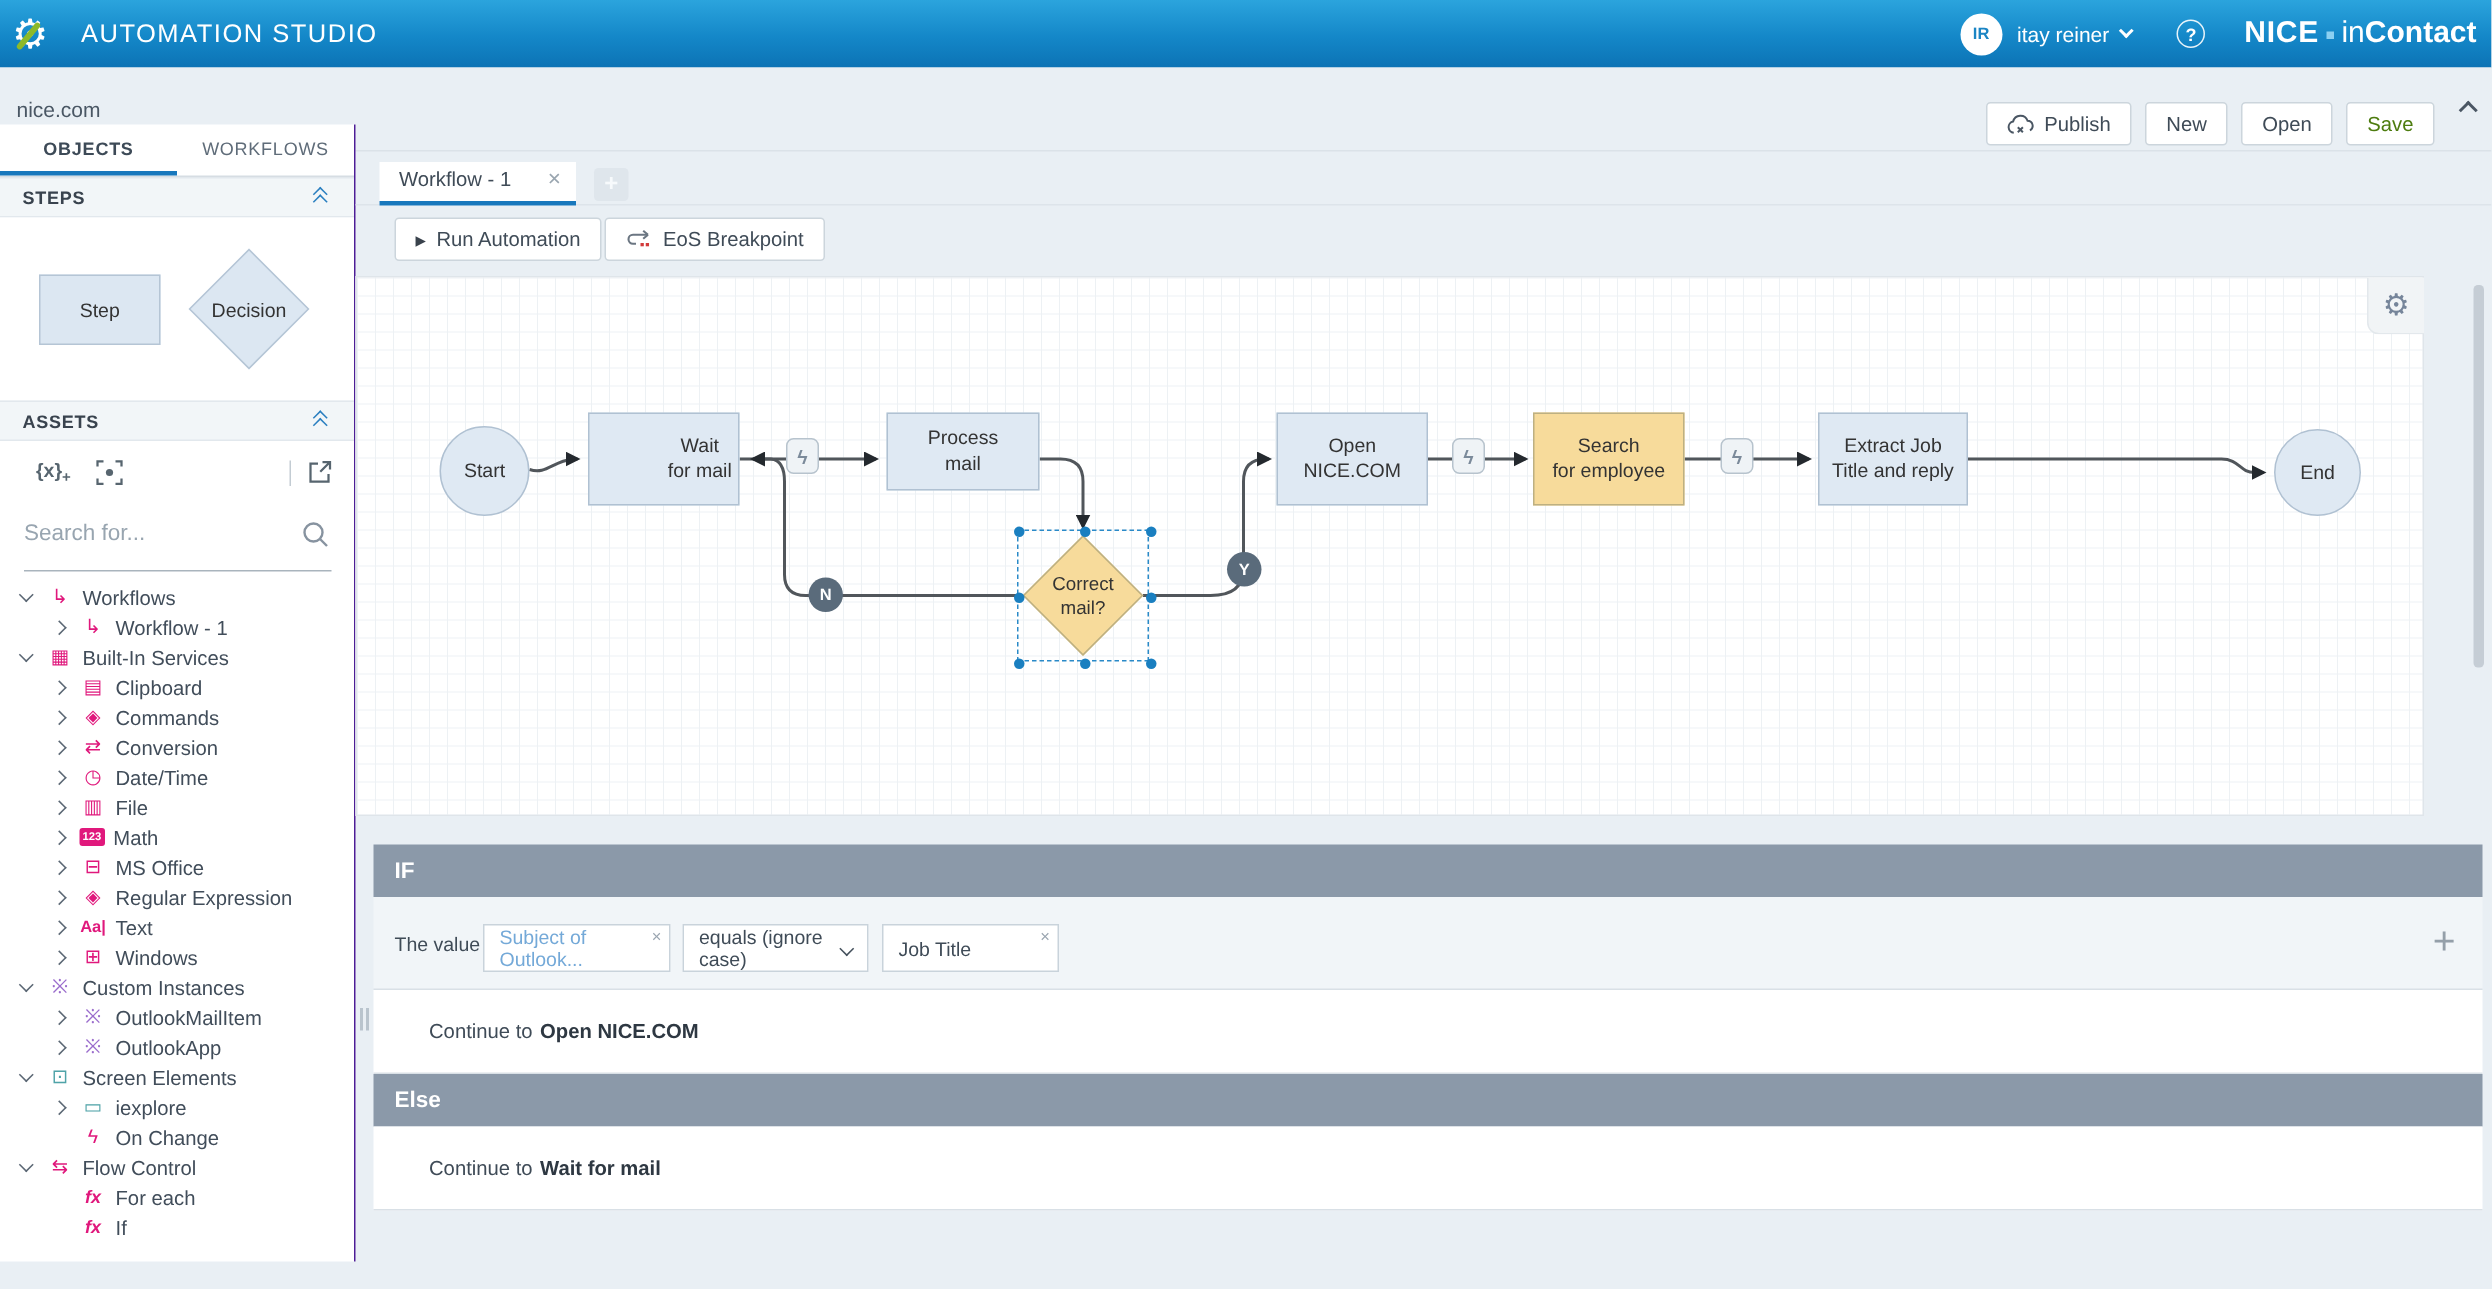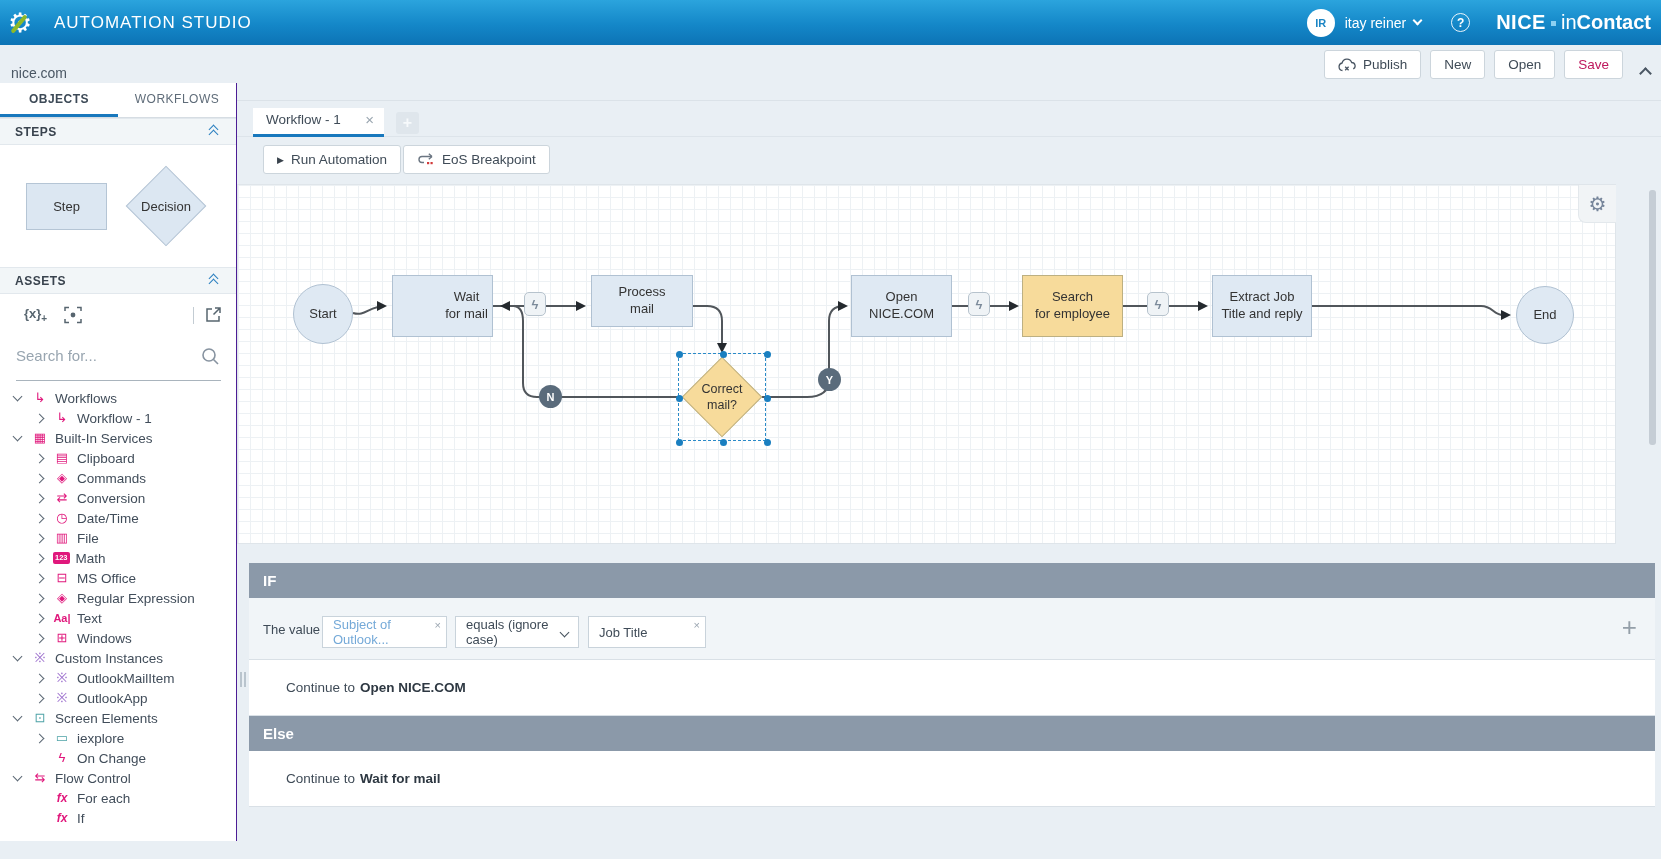--- a/index.html
+++ b/index.html
@@ -21,23 +21,23 @@
   .help-circle { width:19px; height:19px; border:1.5px solid rgba(255,255,255,.9); border-radius:50%; font-size:12px; font-weight:bold; display:flex; align-items:center; justify-content:center; margin:0 26px 0 30px; }
   #brand { font-size:20px; display:flex; align-items:center; }
   #brand .nice { font-weight:800; letter-spacing:.5px; }
   #brand .sq { width:5px; height:5px; background:#8bd0f2; margin:2px 5px 0 5px; }
   #brand .in { font-weight:400; }
   #brand .contact { font-weight:700; }
 
   
   #toolbar2 { position:absolute; left:0; top:45px; width:1661px; height:56px; background:#e9eff4; border-bottom:1px solid #dbe2e8; }
   #breadcrumb { position:absolute; left:11px; top:20px; font-size:14px; color:#4a5764; }
-  #toolbar2-btns { position:absolute; right:38px; top:5px; display:flex; gap:9px; }
+  #toolbar2-btns { position:absolute; right:38px; top:23px; display:flex; gap:9px; }
   .btn { height:29px; background:#fff; border:1px solid #ccd5dc; border-radius:3px; color:#3f4b57; font-size:13.5px; display:flex; align-items:center; padding:0 13px; gap:7px; cursor:pointer; }
-  .btn.disabled { color:#be185d; }
+  .btn.disabled { color:#4d7c0f; }
   #collapse-caret { position:absolute; right:11px; top:24px; width:9px; height:9px; border-left:2px solid #4a5663; border-top:2px solid #4a5663; transform:rotate(45deg); }
 
   
   #sidebar { position:absolute; left:0; top:83px; width:237px; height:758px; background:#fff; border-right:1px solid #4c1d95; }
   #side-tabs { display:flex; height:35px; border-bottom:1px solid #d6dde3; }
   .side-tab { flex:1; display:flex; align-items:center; justify-content:center; font-size:12px; letter-spacing:.5px; color:#5f6c79; border-bottom:3px solid transparent; cursor:pointer; }
   .side-tab.active { color:#3d4a57; font-weight:bold; border-bottom:3px solid #1878bd; }
   .sec-head { height:27px; background:#f2f6f8; border-top:1px solid #e2e8ed; border-bottom:1px solid #e2e8ed; display:flex; align-items:center; padding-left:15px; font-size:12px; font-weight:bold; color:#39434e; letter-spacing:.5px; position:relative; }
   .dblchev { position:absolute; right:16px; top:7px; width:10px; height:12px; }
   .dblchev i { position:absolute; left:0; width:7px; height:7px; border-left:1.7px solid #2a7fc0; border-top:1.7px solid #2a7fc0; transform:rotate(45deg); }

